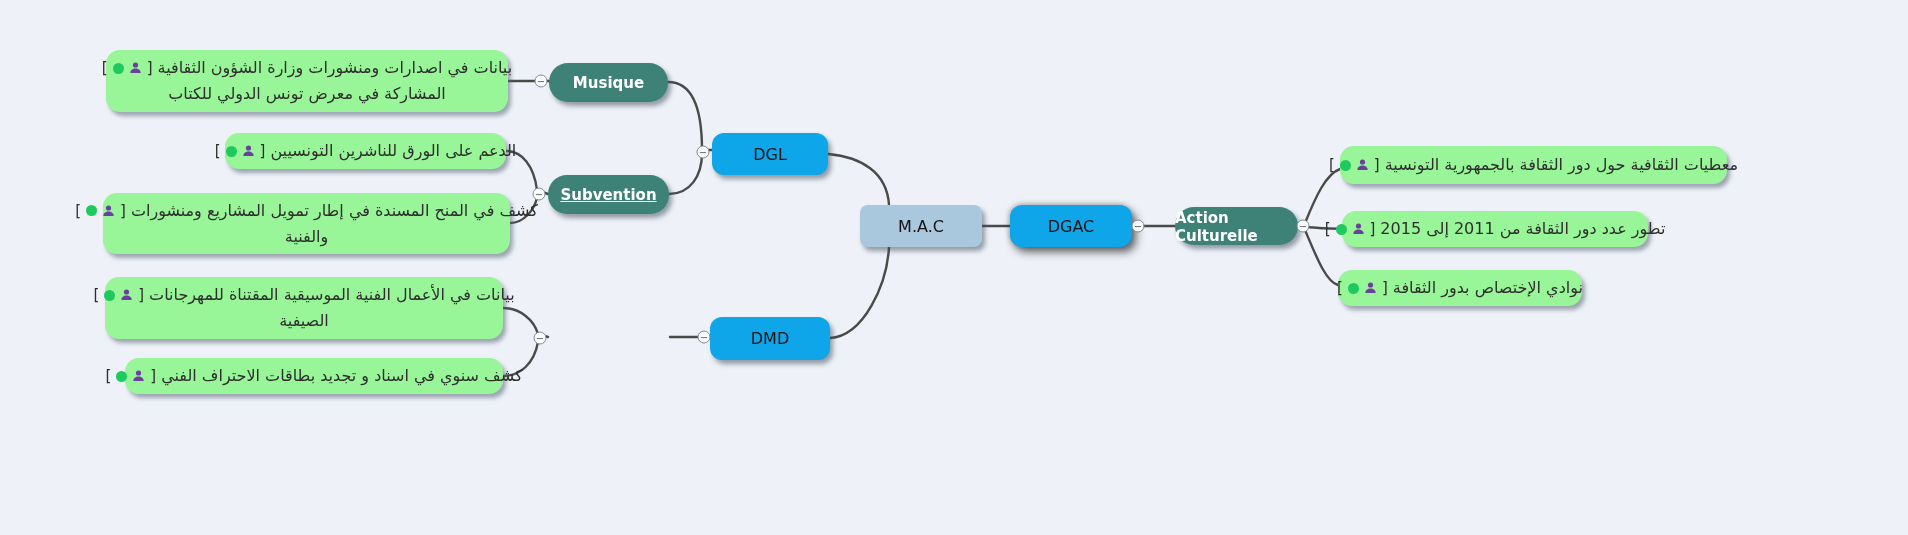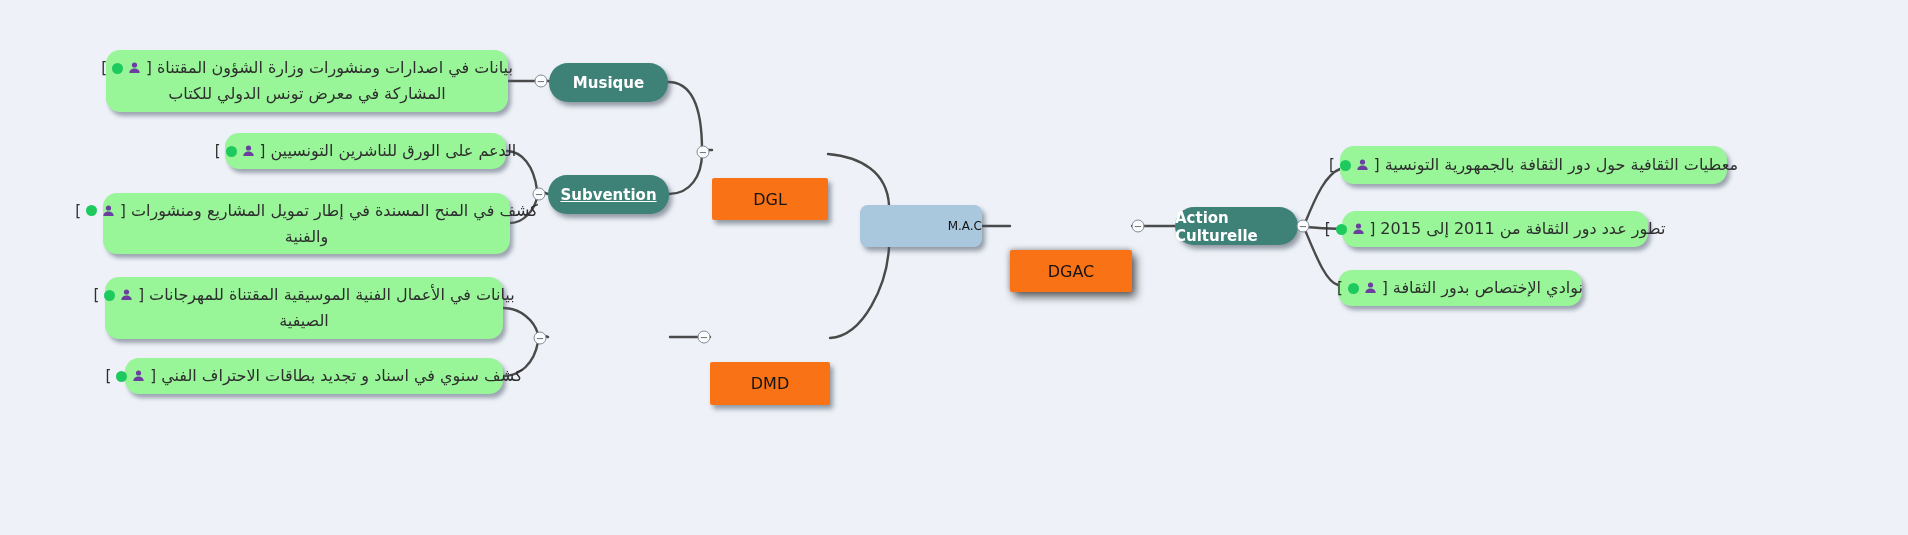--- a/index.html
+++ b/index.html
@@ -38,26 +38,26 @@
   .person svg{width:13px;height:14px;fill:#6b3fa0;}
 
   .branch{
     border-radius:19px;
     box-shadow:3px 4px 5px rgba(70,80,95,.55);
     font-size:15px;font-weight:bold;color:#ffffff;
     cursor:pointer;
   }
   .teal{background:#3e8177;}
   .blue{
-    background:#f97316;border-radius:2px;
-    color:#141414;font-weight:normal;font-size:16px;margin-top:45px;
+    background:#0ea5e9;border-radius:12px;
+    color:#141414;font-weight:normal;font-size:16px;
   }
   .root{
     background:#a9c7dd;border-radius:8px;
-    color:#141414;font-weight:normal;font-size:12px;justify-content:flex-end;
+    color:#141414;font-weight:normal;font-size:16px;
   }
   .selected{
     box-shadow:4px 5px 9px rgba(35,35,35,.7),-1px -1px 5px rgba(60,60,60,.35);
   }
 
   .handle{
     position:absolute;width:13px;height:13px;border-radius:50%;
     background:#fbfdff;border:1.5px solid #7f8a94;box-sizing:border-box;
     transform:translate(-50%,-50%);
     display:flex;align-items:center;justify-content:center;
@@ -92,21 +92,21 @@
     <div class="leaf-line">
       <span class="bracket">[</span>
       <span class="dot"></span>
       <span class="person">
         <svg viewBox="0 0 24 24">
             <circle cx="12" cy="6.5" r="4.8"></circle>
             <path d="M2.5 21c0-5.2 4.2-8.3 9.5-8.3s9.5 3.1 9.5 8.3z"></path>
           </svg>
       </span>
       <span class="bracket">]</span>
-      <span class="ar">بيانات في اصدارات ومنشورات وزارة الشؤون المقتناة</span>
+      <span class="ar">بيانات في اصدارات ومنشورات وزارة الشؤون الثقافية</span>
     </div>
     <div class="leaf-line2 ar">المشاركة في معرض تونس الدولي للكتاب</div>
   </div>
 
   <div class="node leaf" style="left:225px;top:133px;width:281px;height:36px;">
     <div class="leaf-line">
       <span class="bracket">[</span>
       <span class="dot"></span>
       <span class="person">
         <svg viewBox="0 0 24 24">

